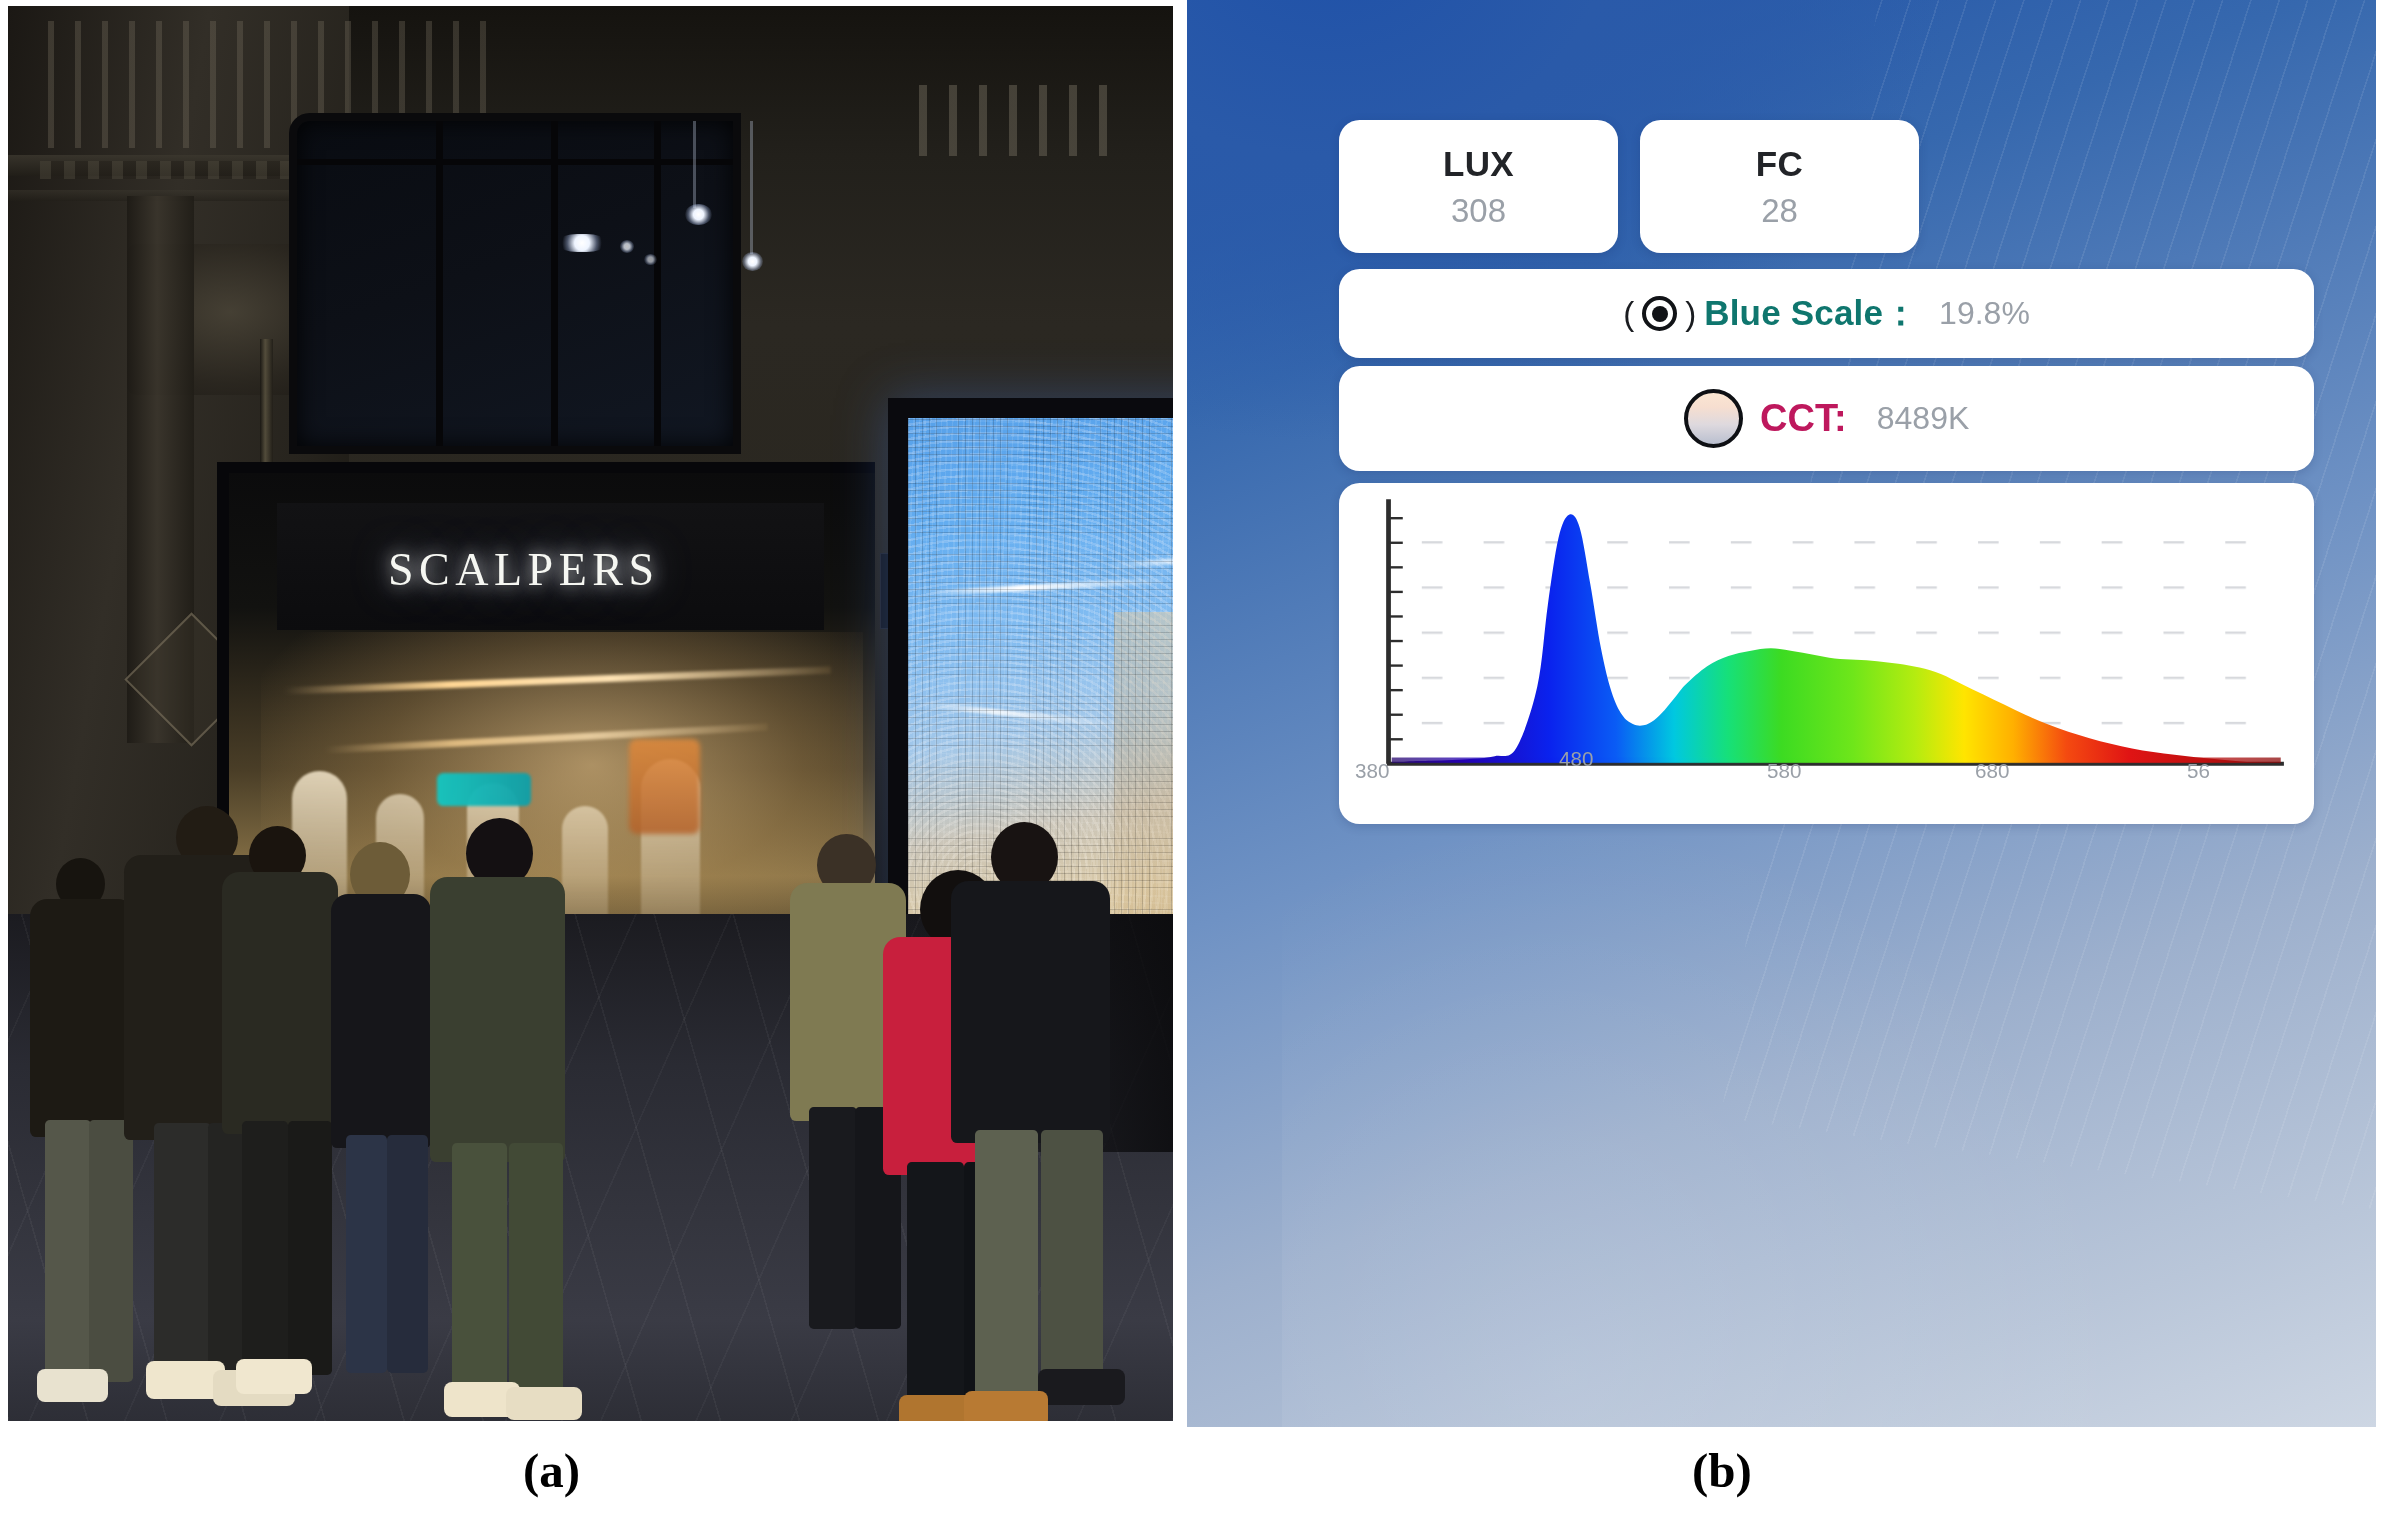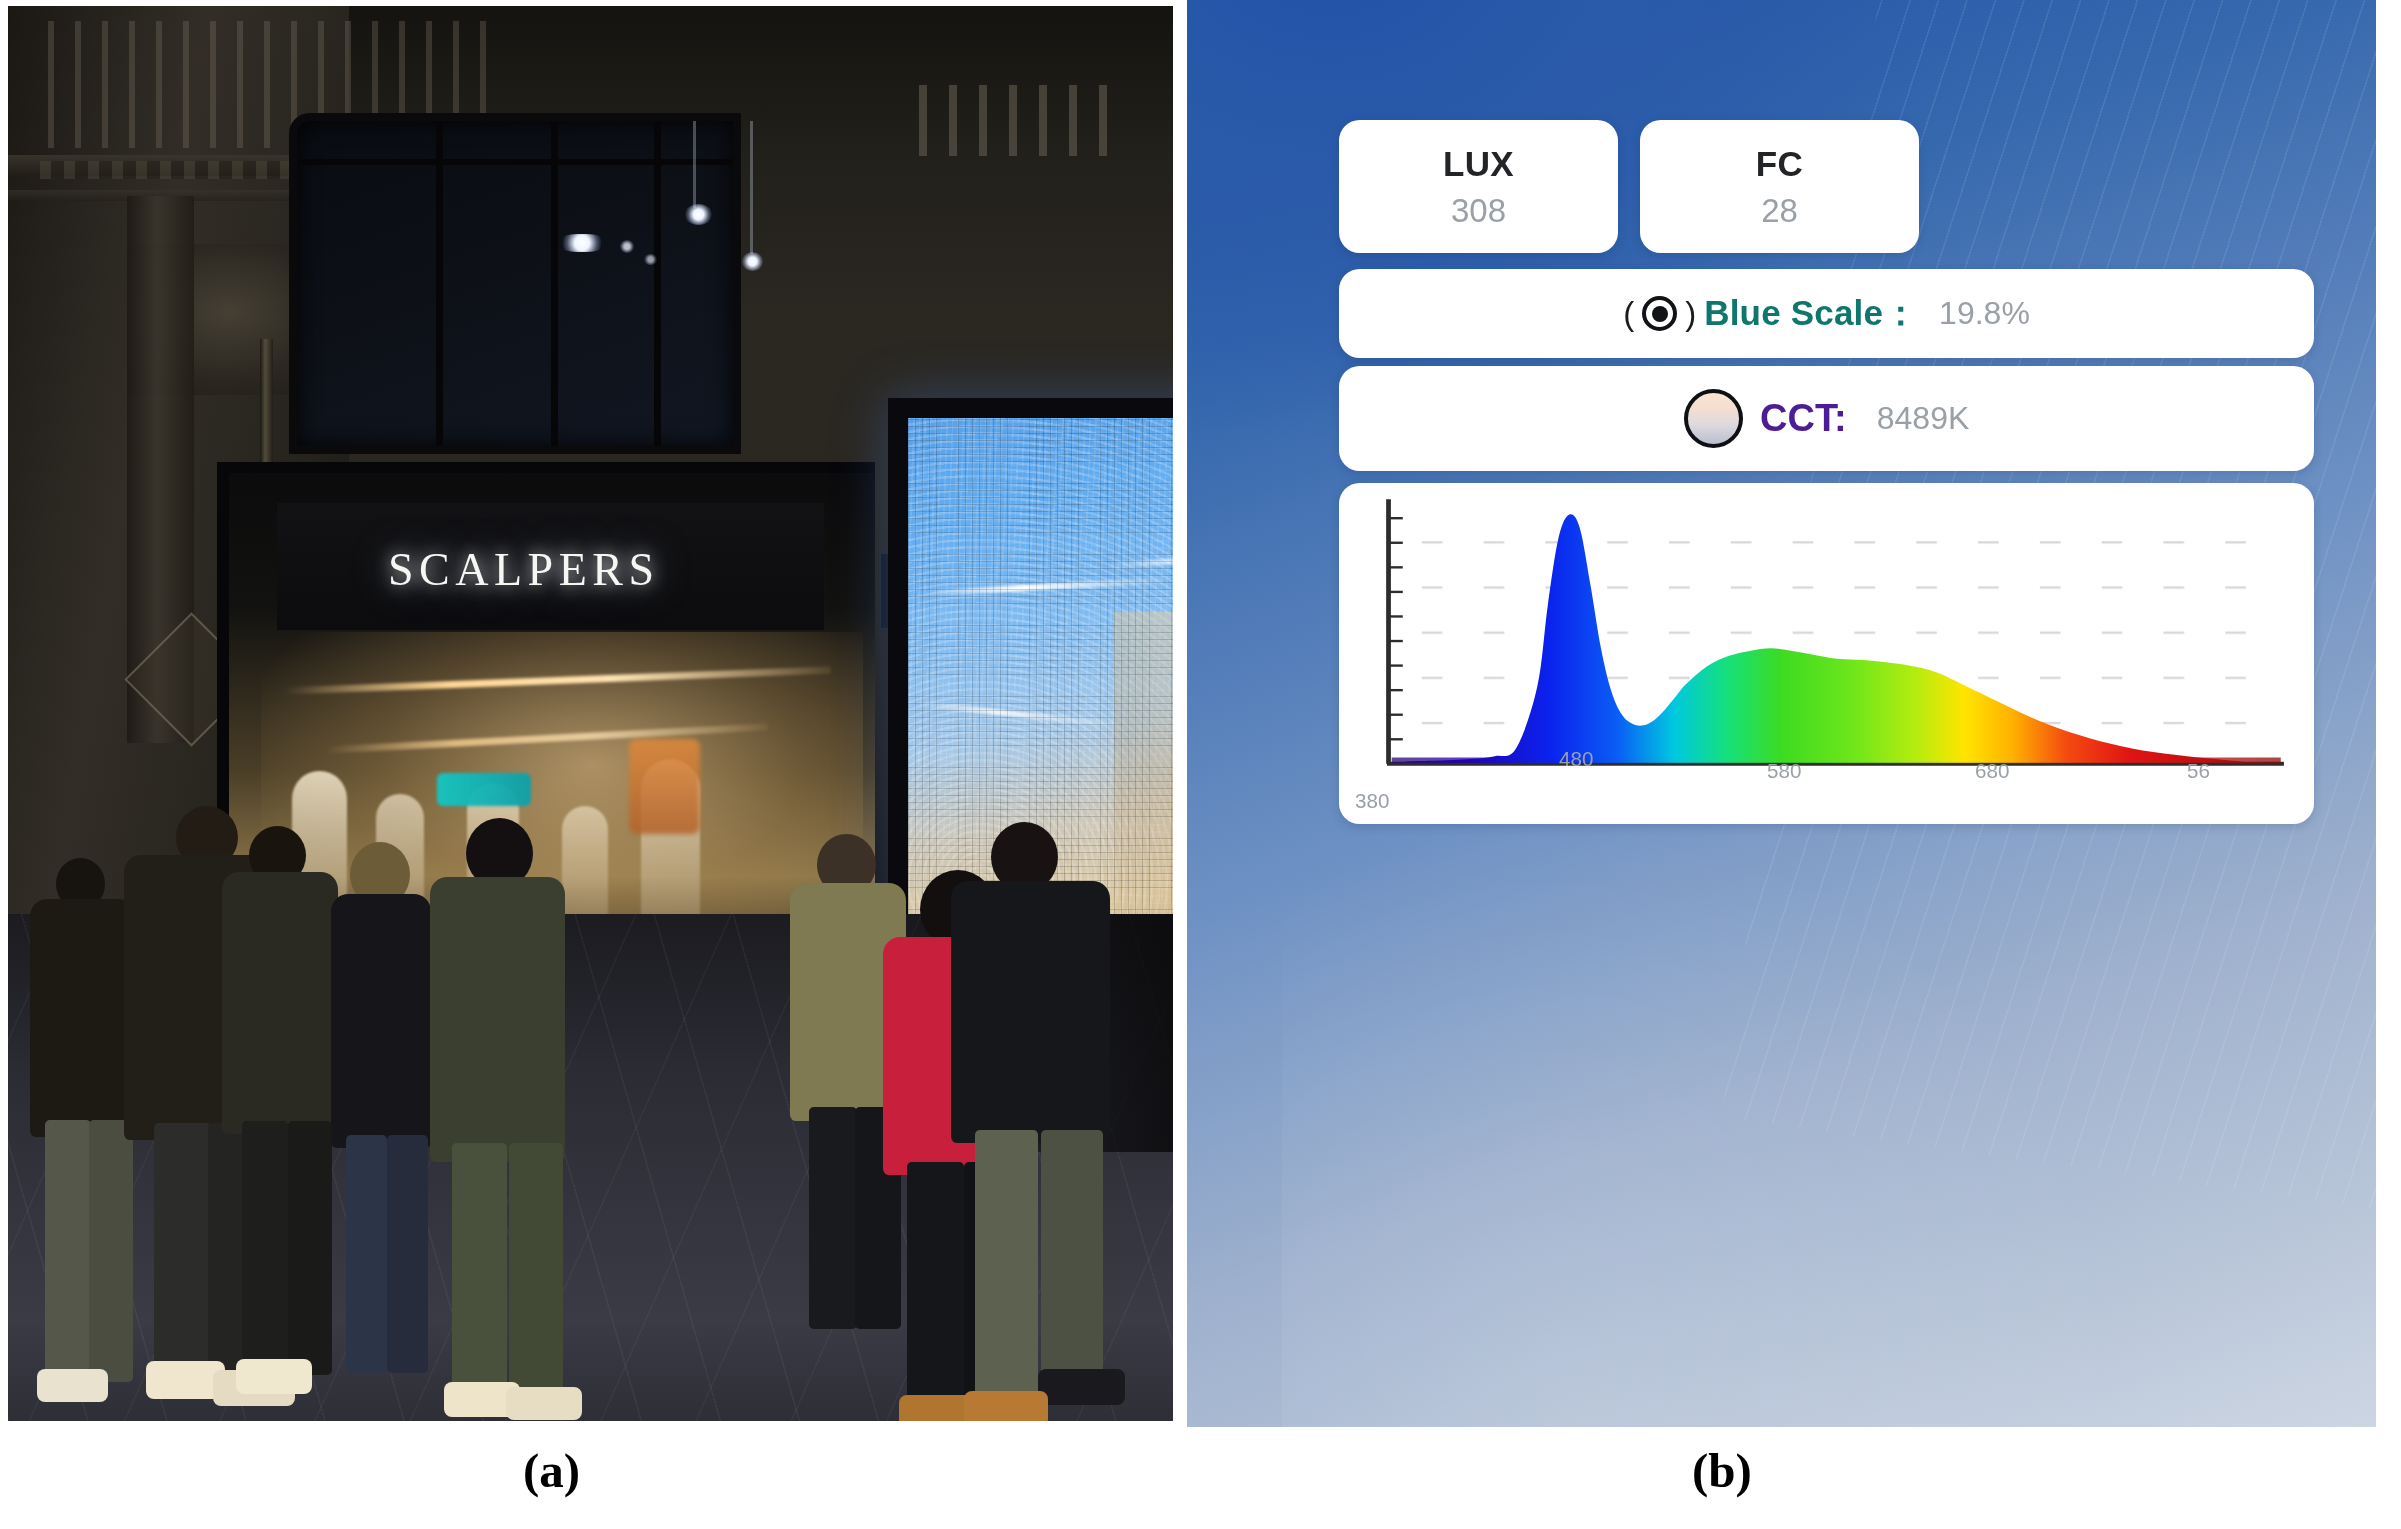--- a/index.html
+++ b/index.html
@@ -331,21 +331,21 @@
     font-size: 32px; color: #9aa0a8; margin-left: 12.7px;
   }
 
   .cct-inner { display: flex; align-items: center; gap: 17.4px; }
   .cct-swatch {
     width: 59px; height: 59px; border-radius: 50%;
     border: 4.8px solid #0e1014;
     background: linear-gradient(180deg, #fbe6d2 0%, #f6ded0 28%, #ded9de 62%, #b9bfcf 100%);
     flex: none;
   }
-  .cct-label { font-size: 38px; font-weight: bold; color: #4c1d95; }
+  .cct-label { font-size: 38px; font-weight: bold; color: #be185d; }
 
   #chart-card {
     position: absolute; left: 152px; top: 483px; width: 975px; height: 341px;
     background: #ffffff; border-radius: 20.6px;
     box-shadow: 0 2.4px 9.5px rgba(20,40,90,.18);
     overflow: visible;
   }
   #spd-svg { position: absolute; left: 20.6px; top: 12.7px; }
 
   .tick-label {
@@ -568,21 +568,21 @@
           <line x1="36" y1="214" x2="54" y2="214"></line>
           <line x1="36" y1="245" x2="54" y2="245"></line>
           <line x1="36" y1="276" x2="54" y2="276"></line>
           <line x1="36" y1="307" x2="54" y2="307"></line>
         </g>
 
         <path id="spd-path" d="M 36.00 338 L 62.81 334.76 C 67.28 334.65, 80.68 334.38, 89.62 334.11 C 98.56 333.84, 107.49 333.57, 116.43 333.14 C 125.37 332.71, 134.30 332.33, 143.24 331.52 C 152.17 330.71, 161.11 330.44, 170.05 328.28 C 178.98 326.12, 187.92 333.14, 196.86 318.56 C 205.79 303.98, 216.96 271.04, 223.67 240.80 C 230.37 210.56, 232.60 168.44, 237.07 137.12 C 241.54 105.80, 246.01 71.78, 250.48 52.88 C 254.94 33.98, 259.41 25.88, 263.88 23.72 C 268.35 21.56, 272.82 25.34, 277.29 39.92 C 281.75 54.50, 286.22 85.82, 290.69 111.20 C 295.16 136.58, 299.63 169.52, 304.10 192.20 C 308.56 214.88, 313.03 233.24, 317.50 247.28 C 321.97 261.32, 326.44 269.69, 330.90 276.44 C 335.37 283.19, 339.84 285.62, 344.31 287.78 C 348.78 289.94, 353.25 290.21, 357.71 289.40 C 362.18 288.59, 366.65 286.16, 371.12 282.92 C 375.59 279.68, 380.06 274.82, 384.52 269.96 C 388.99 265.10, 393.46 259.16, 397.93 253.76 C 402.40 248.36, 404.63 244.04, 411.33 237.56 C 418.04 231.08, 429.21 220.82, 438.14 214.88 C 447.08 208.94, 456.02 205.16, 464.95 201.92 C 473.89 198.68, 482.83 197.06, 491.76 195.44 C 500.70 193.82, 509.63 192.20, 518.57 192.20 C 527.51 192.20, 536.44 194.09, 545.38 195.44 C 554.32 196.79, 563.25 198.68, 572.19 200.30 C 581.13 201.92, 590.06 204.08, 599.00 205.16 C 607.94 206.24, 616.87 206.24, 625.81 206.78 C 634.75 207.32, 643.68 207.59, 652.62 208.40 C 661.56 209.21, 670.49 210.29, 679.43 211.64 C 688.37 212.99, 697.30 214.34, 706.24 216.50 C 715.17 218.66, 724.11 221.09, 733.05 224.60 C 741.98 228.11, 750.92 233.24, 759.86 237.56 C 768.79 241.88, 777.73 246.20, 786.67 250.52 C 795.60 254.84, 804.54 259.16, 813.48 263.48 C 822.41 267.80, 831.35 272.39, 840.29 276.44 C 849.22 280.49, 858.16 284.27, 867.10 287.78 C 876.03 291.29, 884.97 294.53, 893.90 297.50 C 902.84 300.47, 911.78 303.06, 920.71 305.60 C 929.65 308.14, 938.59 310.57, 947.52 312.73 C 956.46 314.89, 965.40 316.83, 974.33 318.56 C 983.27 320.29, 992.21 321.75, 1001.14 323.10 C 1010.08 324.45, 1019.02 325.58, 1027.95 326.66 C 1036.89 327.74, 1045.83 328.66, 1054.76 329.58 C 1063.70 330.49, 1072.63 331.30, 1081.57 332.17 C 1090.51 333.03, 1099.44 334.00, 1108.38 334.76 C 1117.32 335.52, 1130.72 336.38, 1135.19 336.70 L 1162.00 338 Z" fill="url(#spectrumGrad)" clip-path="url(#plotClip)"></path>
         <rect x="40" y="330" width="1122" height="7" fill="url(#spectrumGrad)" opacity="0.75"></rect>
       </svg>
 
-      <div class="tick-label" style="left:16px;  top:276px;margin-top:30px;">380</div>
+      <div class="tick-label" style="left:16px;  top:276px;">380</div>
       <div class="tick-label" style="left:220px; top:264px;">480</div>
       <div class="tick-label" style="left:428px; top:276px;">580</div>
       <div class="tick-label" style="left:636px; top:276px;">680</div>
       <div class="tick-label" style="left:848px;top:276px;">56</div>
     </div>
   </div>
 
   <div class="caption" id="caption-b">(b)</div>
 
 </div>

